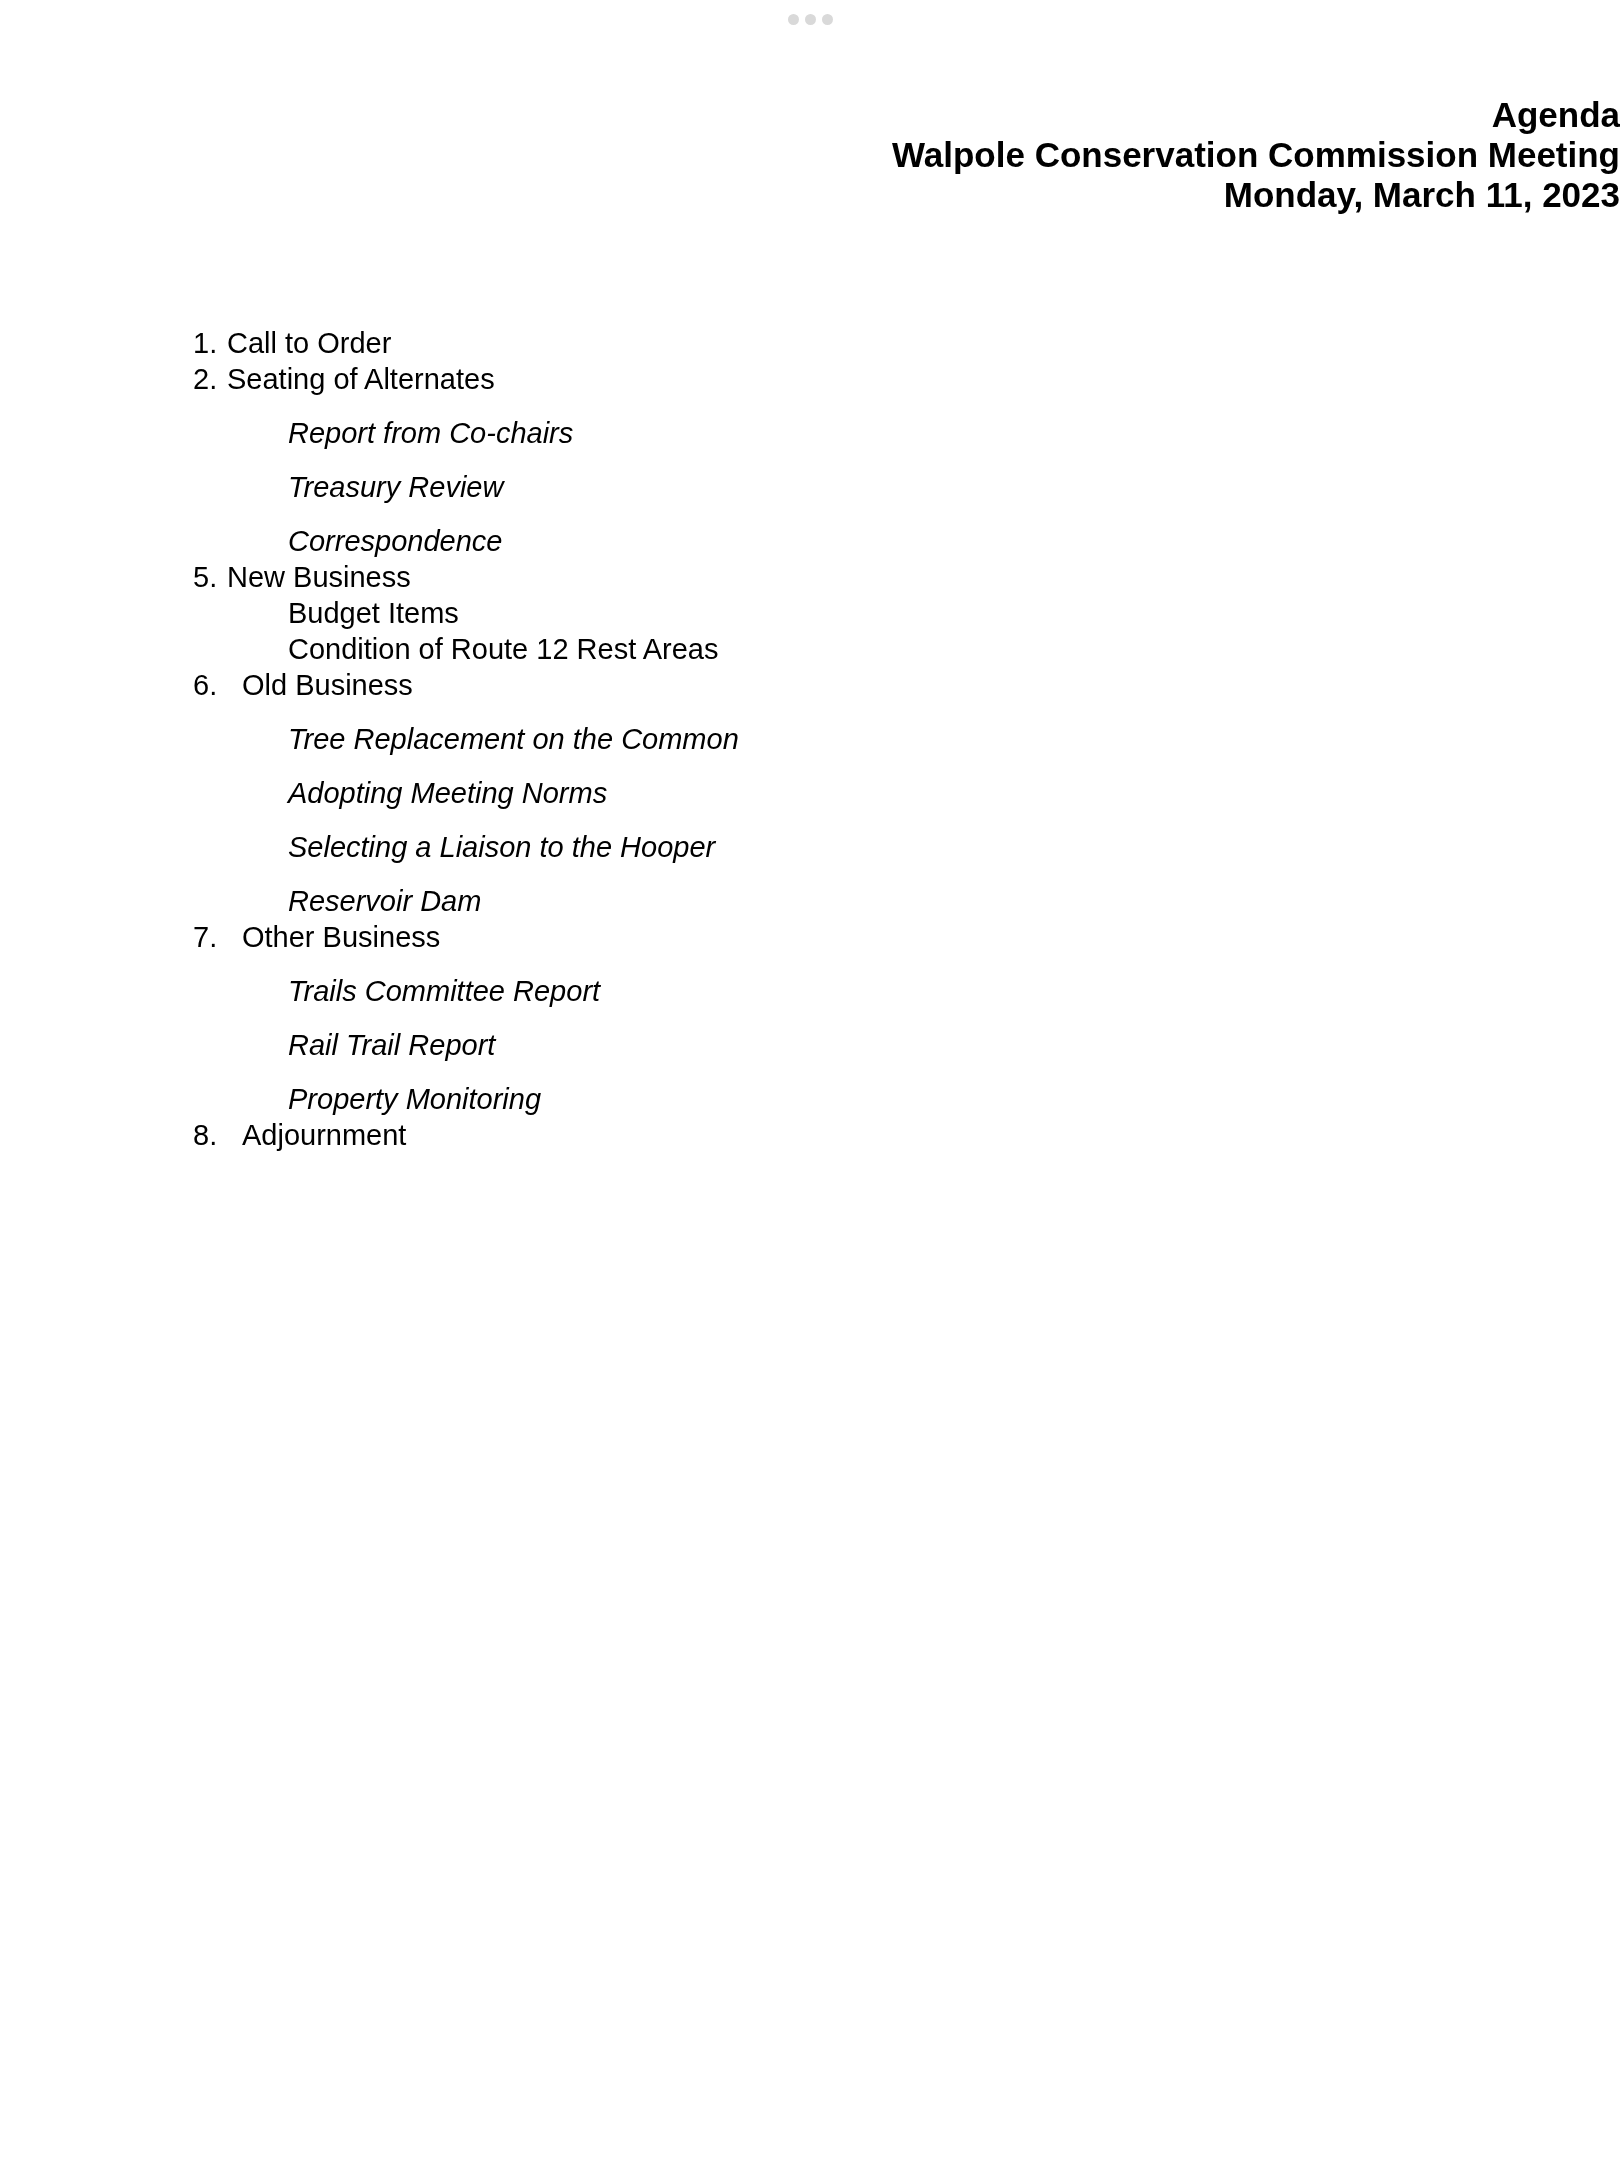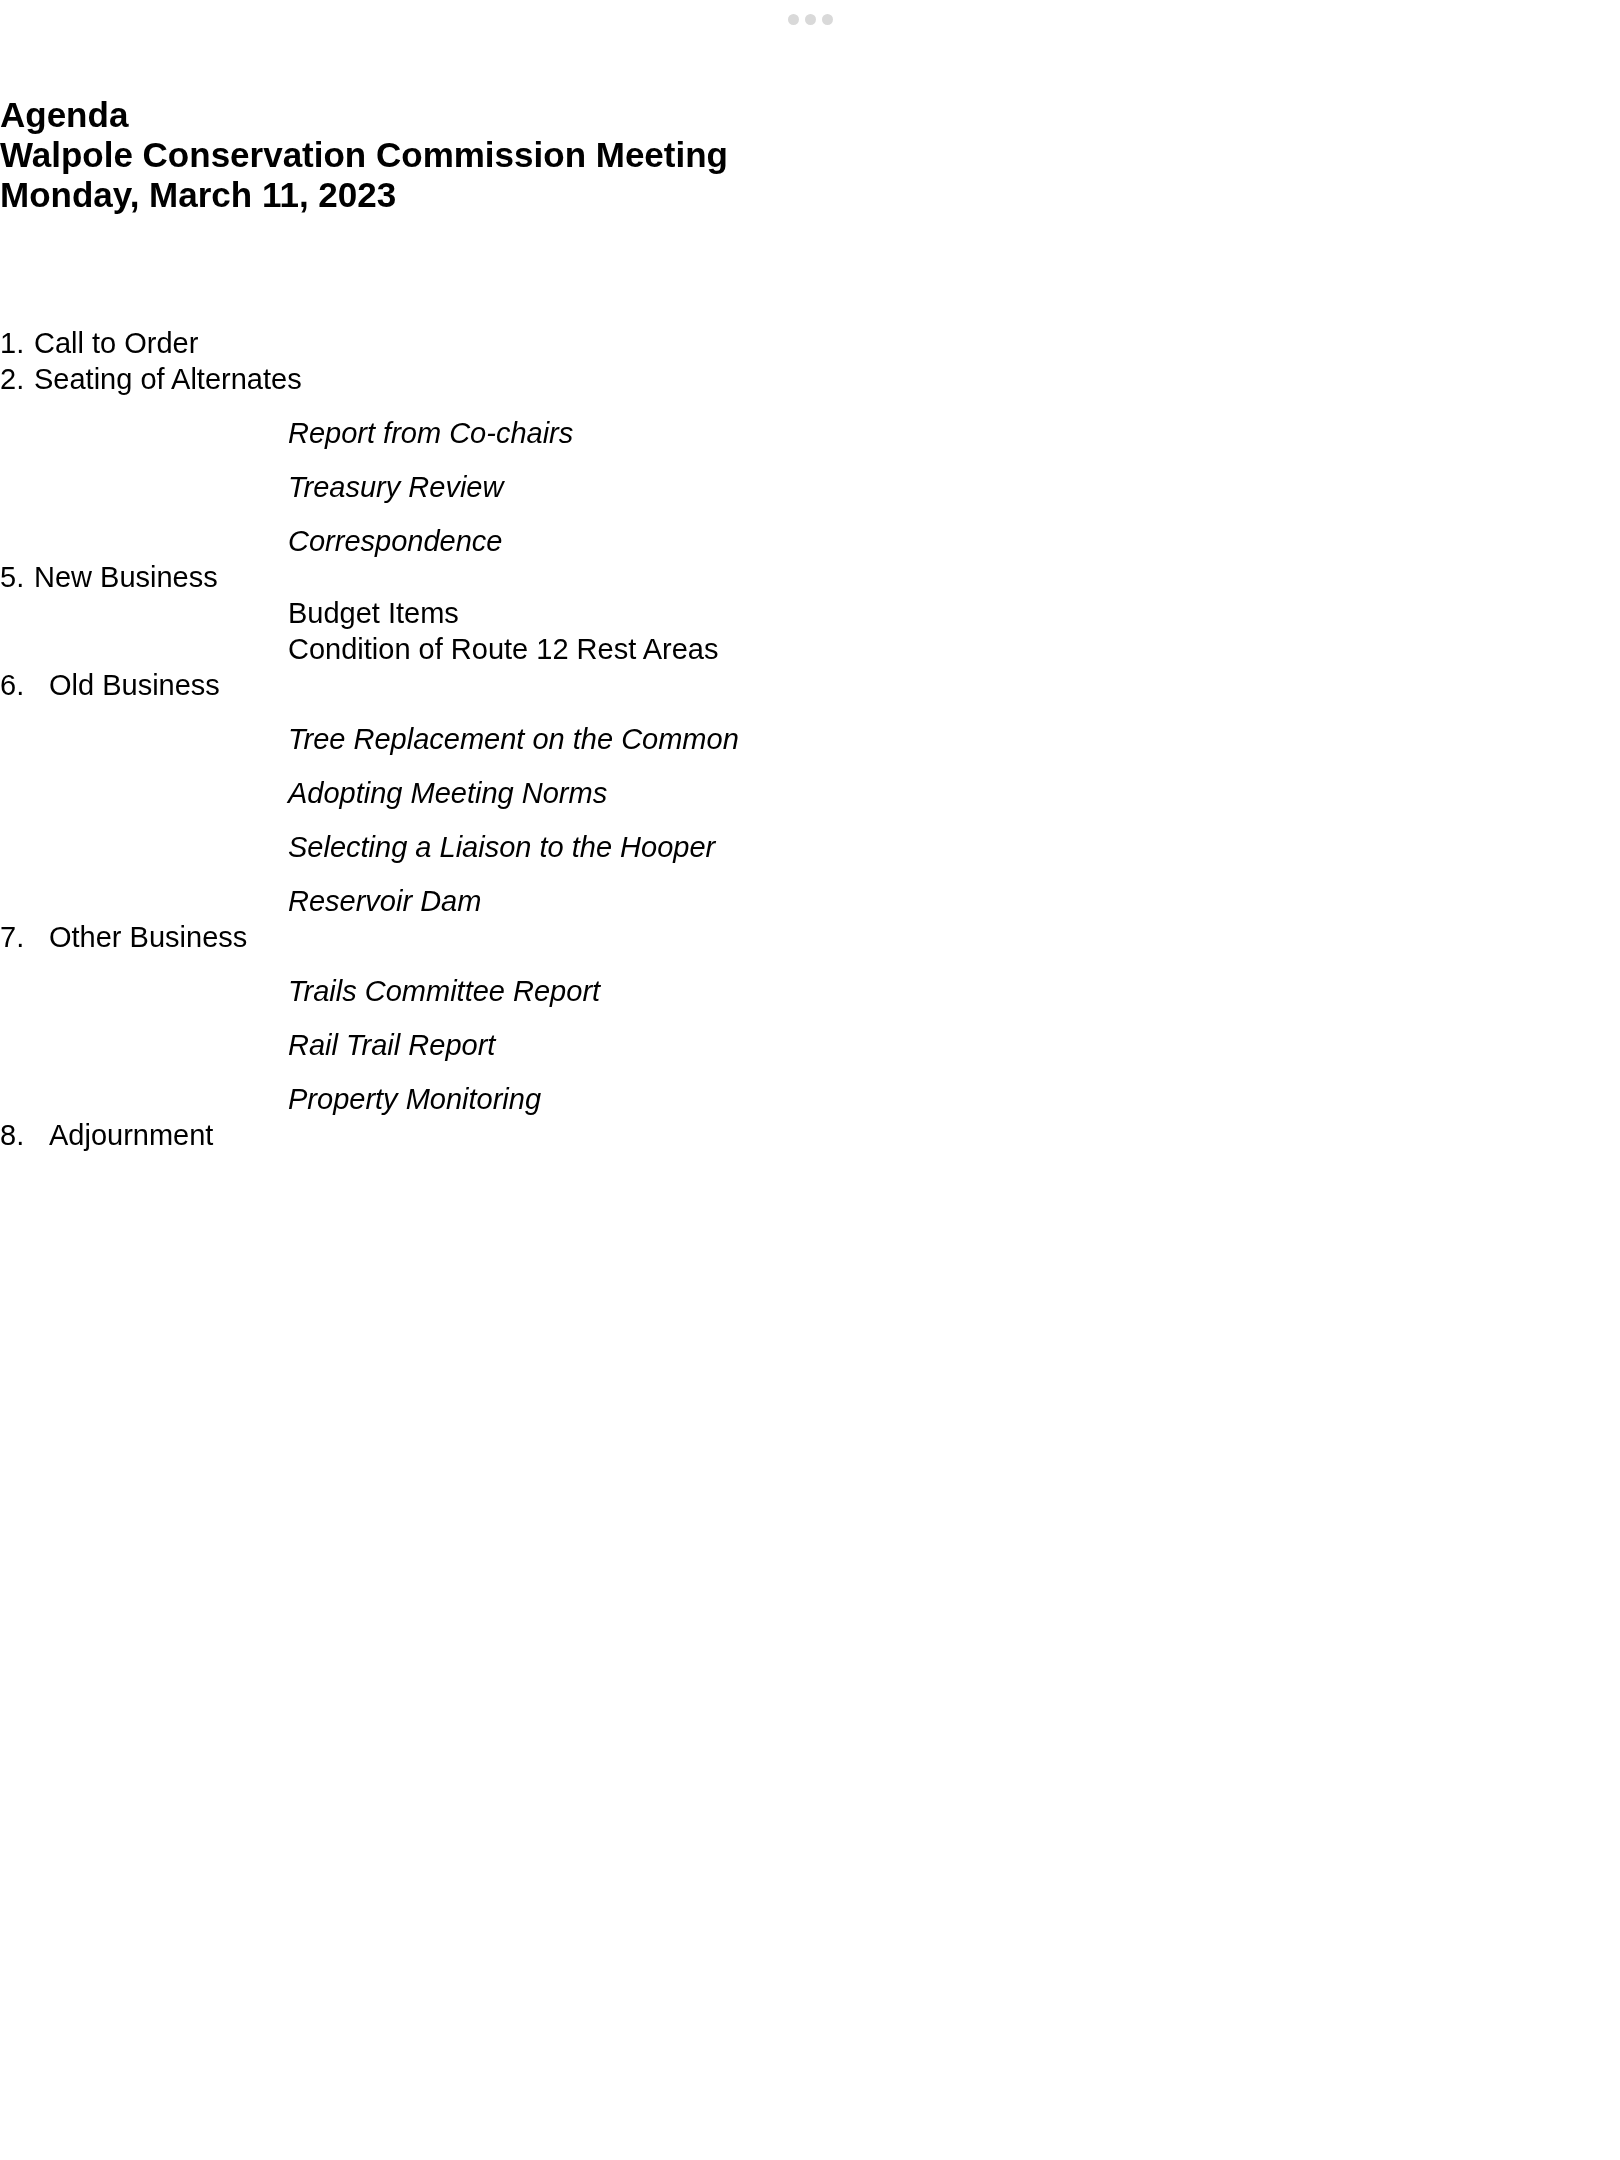--- a/index.html
+++ b/index.html
@@ -37,35 +37,35 @@
     position: absolute;
     top: 0;
     left: 0;
     width: 1620px;
     height: 2160px;
     background: #ffffff;
   }
 
   .doc-title {
     padding-top: 95px;
-    text-align: left;
+    text-align: right;
     font-size: 35px;
     line-height: 40px;
     font-weight: bold;
     letter-spacing: 0;
   }
   .doc-title div { white-space: pre; }
 
   .agenda-list {
     margin-top: 110px;
     font-size: 29px;
     line-height: 36px;
   }
   .row { white-space: pre; }
-  .row.num-row { }
+  .row.num-row { padding-left: 193px; }
   .row.sub-row { padding-left: 288px; }
   .row.spaced { margin-top: 18px; font-style: italic; }
   .num { display: inline-block; width: 34px; }
   .num-row.wide .num { width: 49px; }
 </style>
 </head>
 <body>
 
 <div class="page">
 

